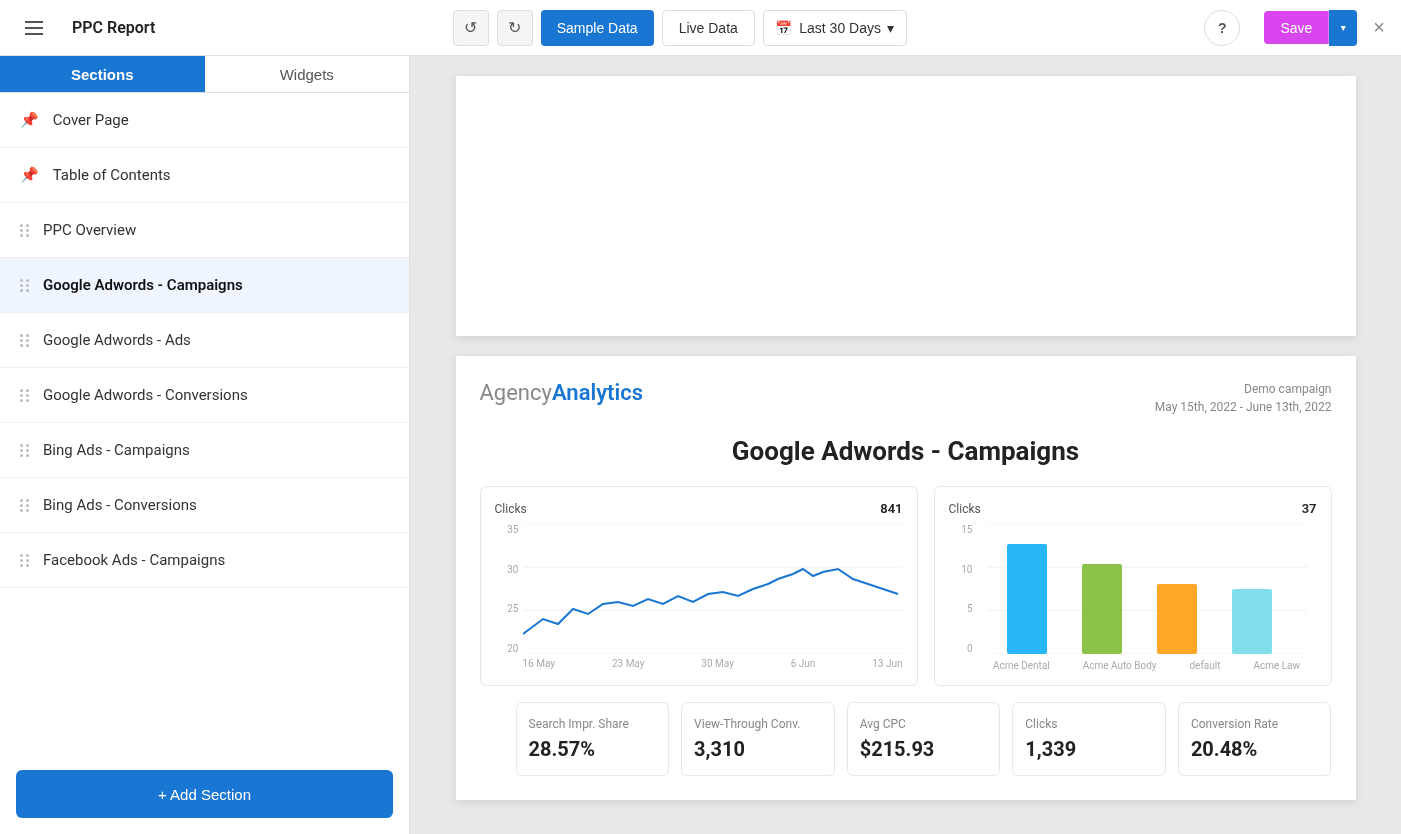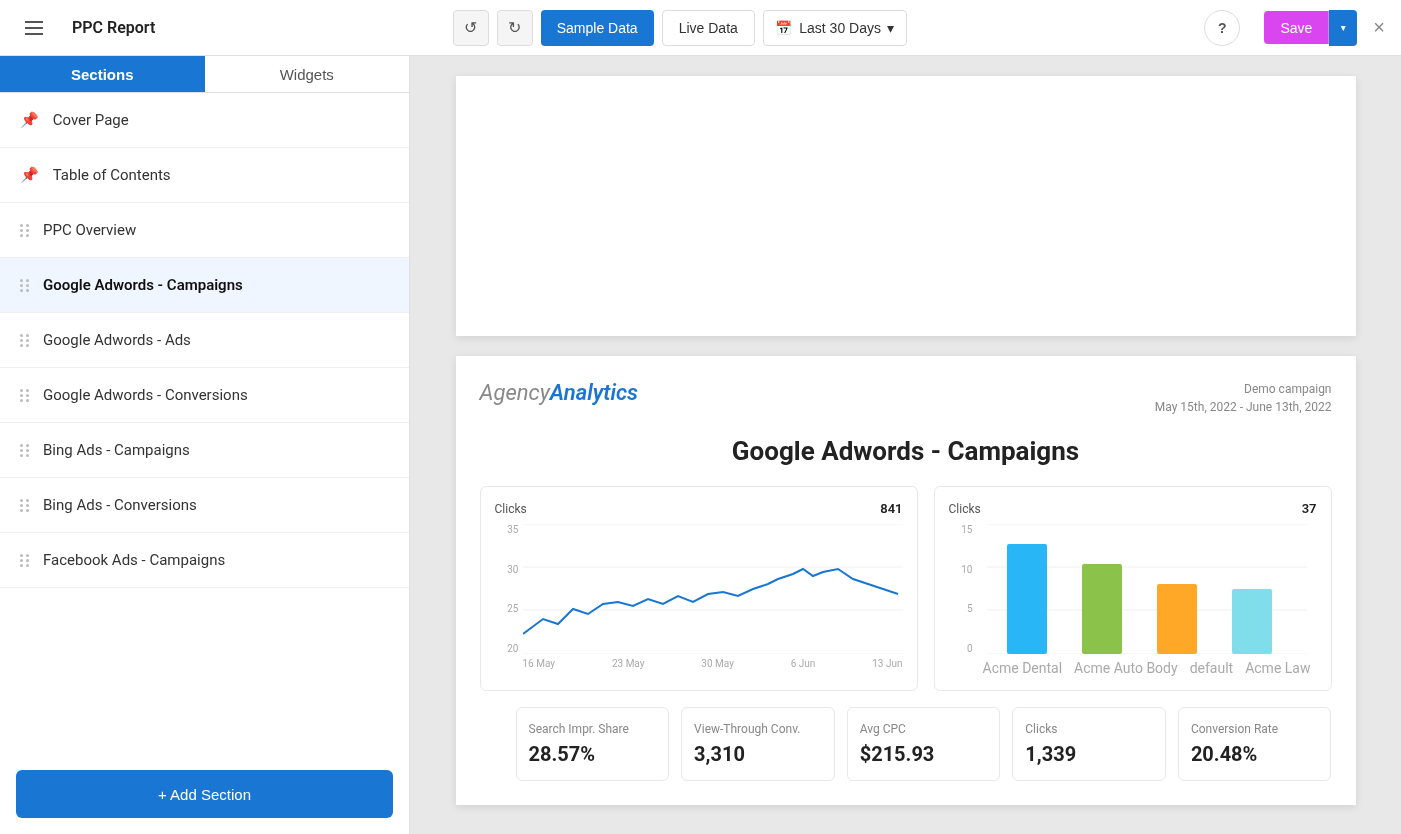--- a/index.html
+++ b/index.html
@@ -43,21 +43,21 @@
     .item-label { font-size: 15px; color: #333; }
     .sidebar-item.active .item-label { font-weight: 600; color: #111; }
     .add-section-btn { margin: 16px; background: #1976d2; color: #fff; border: none; border-radius: 6px; height: 48px; font-size: 15px; font-weight: 500; cursor: pointer; display: flex; align-items: center; justify-content: center; gap: 8px; }
 
     
     .main-content { flex: 1; overflow-y: auto; background: #e8e8e8; padding: 0; }
     .page-blank { background: #fff; margin: 20px auto; width: 900px; height: 260px; box-shadow: 0 2px 8px rgba(0,0,0,0.1); }
     .report-page { background: #fff; margin: 20px auto; width: 900px; box-shadow: 0 2px 8px rgba(0,0,0,0.1); padding: 24px; }
 
     
-    .aa-logo { font-size: 22px; font-style: italic; }
+    .aa-logo { font-size: 22px; }
     .aa-logo .agency { color: #888; font-weight: 400; }
     .aa-logo .analytics { color: #1976d2; font-weight: 600; }
     .report-header { display: flex; justify-content: space-between; align-items: flex-start; margin-bottom: 20px; }
     .report-meta { text-align: right; font-size: 12px; color: #888; line-height: 1.5; }
     .report-title { text-align: center; font-size: 26px; font-weight: 700; color: #222; margin-bottom: 20px; }
 
     
     .charts-row { display: flex; gap: 16px; margin-bottom: 16px; }
     .chart-card { flex: 1; border: 1px solid #e8e8e8; border-radius: 6px; padding: 14px; background: #fff; }
     .chart-header { display: flex; justify-content: space-between; align-items: center; margin-bottom: 8px; }
@@ -326,21 +326,21 @@
                 <line x1="0" y1="0" x2="320" y2="0" stroke="#f0f0f0" stroke-width="1"></line>
                 <line x1="0" y1="43" x2="320" y2="43" stroke="#f0f0f0" stroke-width="1"></line>
                 <line x1="0" y1="86" x2="320" y2="86" stroke="#f0f0f0" stroke-width="1"></line>
                 <line x1="0" y1="130" x2="320" y2="130" stroke="#f0f0f0" stroke-width="1"></line>
 
                 <rect x="20" y="20" width="40" height="110" fill="#29b6f6" rx="2"></rect>
                 <rect x="95" y="40" width="40" height="90" fill="#8bc34a" rx="2"></rect>
                 <rect x="170" y="60" width="40" height="70" fill="#ffa726" rx="2"></rect>
                 <rect x="245" y="65" width="40" height="65" fill="#80deea" rx="2"></rect>
               </svg>
-              <div style="display:flex;justify-content:space-around;font-size:14px;color:#aaa;margin-top:2px;">
+              <div style="display:flex;justify-content:space-around;font-size:10px;color:#aaa;margin-top:2px;">
                 <span>Acme Dental</span>
                 <span>Acme Auto Body</span>
                 <span>default</span>
                 <span>Acme Law</span>
               </div>
             </div>
           </div>
         </div>
 
       </div>

